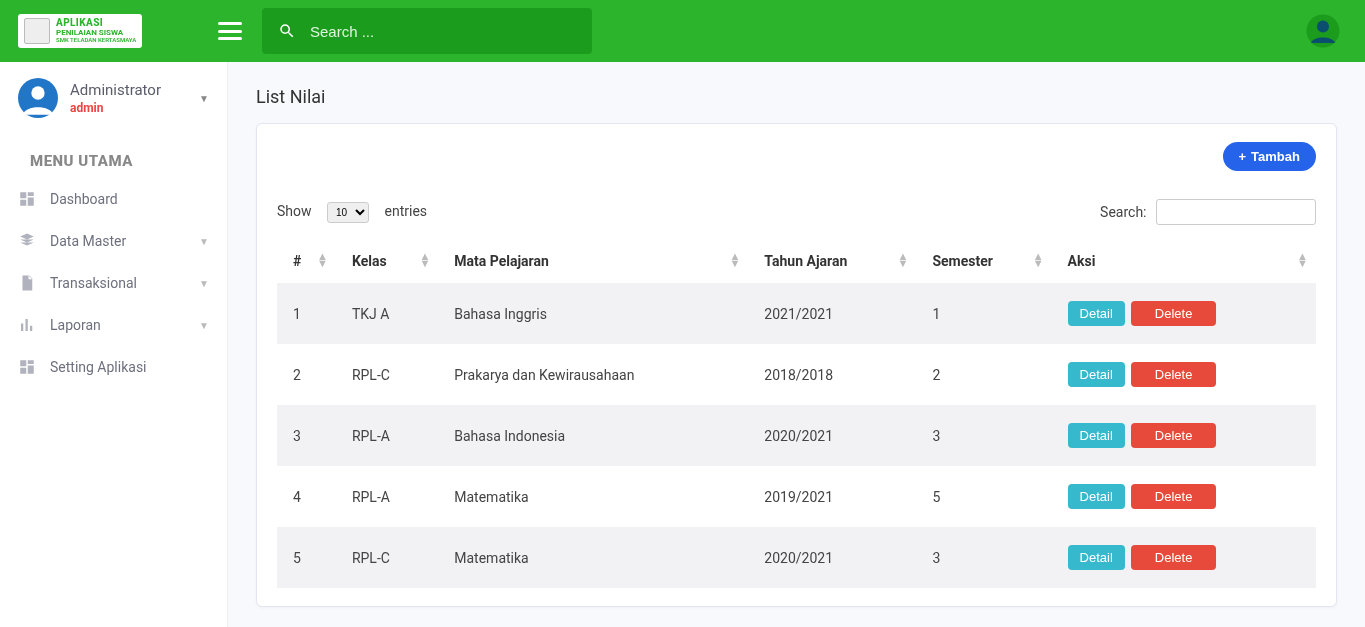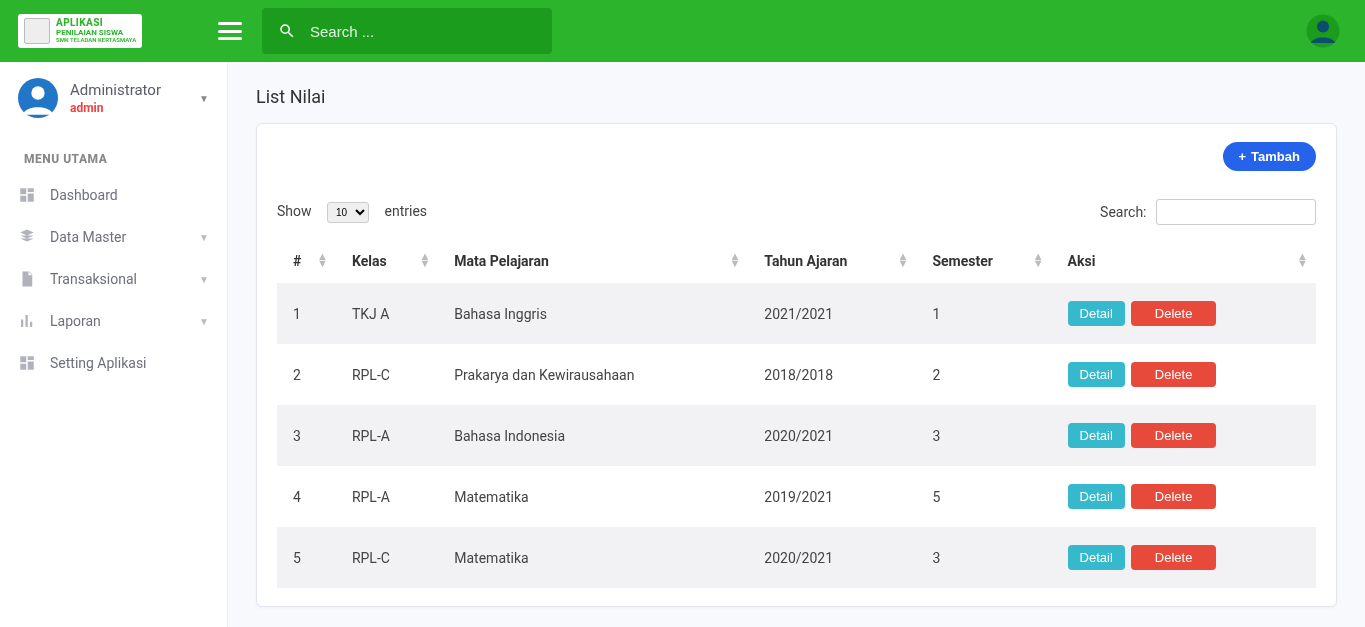--- a/index.html
+++ b/index.html
@@ -11,37 +11,37 @@
 .topbar { position:fixed; top:0; left:0; right:0; height:62px; background:#2cb42c; display:flex; align-items:center; z-index:100; }
 .brand-box { width:228px; height:62px; display:flex; align-items:center; padding:0 18px; }
 .brand { background:#fff; border-radius:3px; display:flex; align-items:center; padding:4px 6px; gap:6px; }
 .brand-logo { width:26px; height:26px; background:#eee; border:1px solid #bbb; border-radius:2px; }
 .brand-text { line-height:1.05; }
 .brand-text .l1 { font-size:10px; font-weight:800; color:#2cb42c; letter-spacing:0.4px; }
 .brand-text .l2 { font-size:8px; font-weight:700; color:#2cb42c; }
 .brand-text .l3 { font-size:6px; font-weight:600; color:#2cb42c; }
 .hamburger { width:24px; height:18px; display:flex; flex-direction:column; justify-content:space-between; cursor:pointer; margin-left:-10px; margin-right:20px; }
 .hamburger span { height:3px; background:#fff; border-radius:2px; }
-.search-wrap { background:#1c9c1c; border-radius:4px; height:46px; width:290px; display:flex; align-items:center; padding:0 16px; gap:14px; }
+.search-wrap { background:#1c9c1c; border-radius:4px; height:46px; width:330px; display:flex; align-items:center; padding:0 16px; gap:14px; }
 .search-icon-svg { width:18px; height:18px; fill:#fff; }
 .search-input { background:transparent; border:none; outline:none; color:#fff; font-size:15px; flex:1; }
 .search-input::placeholder { color:#dff5df; }
 .top-spacer { flex:1; }
 .user-avatar-top { width:36px; height:36px; margin-right:24px; cursor:pointer; }
 .user-avatar-top svg { width:36px; height:36px; }
 
 
 .sidebar { width:228px; background:#fff; padding-top:62px; border-right:1px solid #eee; flex-shrink:0; }
 .user-block { display:flex; align-items:center; gap:12px; padding:16px 18px; }
 .user-av { width:40px; height:40px; }
 .user-av svg { width:40px; height:40px; }
 .user-info .uname { font-size:15px; color:#5a5c69; }
 .user-info .urole { font-size:12px; color:#ef4444; font-weight:700; margin-top:2px; }
 .user-caret { margin-left:auto; color:#888; font-size:10px; }
-.menu-heading { font-size:12px; font-weight:800; color:#888; letter-spacing:0.5px; padding:18px 24px 8px; }
+.menu-heading { font-size:15px; font-weight:800; color:#888; letter-spacing:0.5px; padding:18px 30px 8px; }
 .nav-item { display:flex; align-items:center; gap:14px; padding:12px 18px; color:#6e707e; cursor:pointer; font-size:14px; }
 .nav-icon { width:18px; height:18px; fill:#b0b2bd; flex-shrink:0; }
 .nav-caret { margin-left:auto; color:#bbb; font-size:10px; }
 
 
 .main { flex:1; padding:62px 0 0 0; overflow:auto; }
 .content { padding:24px 28px; }
 .page-title { font-size:18px; font-weight:400; color:#333; margin-bottom:16px; }
 .card { background:#fff; border:1px solid #e3e6f0; border-radius:6px; padding:18px 20px; box-shadow:0 1px 3px rgba(0,0,0,0.04); }
 .card-top { display:flex; justify-content:flex-end; margin-bottom:28px; }

